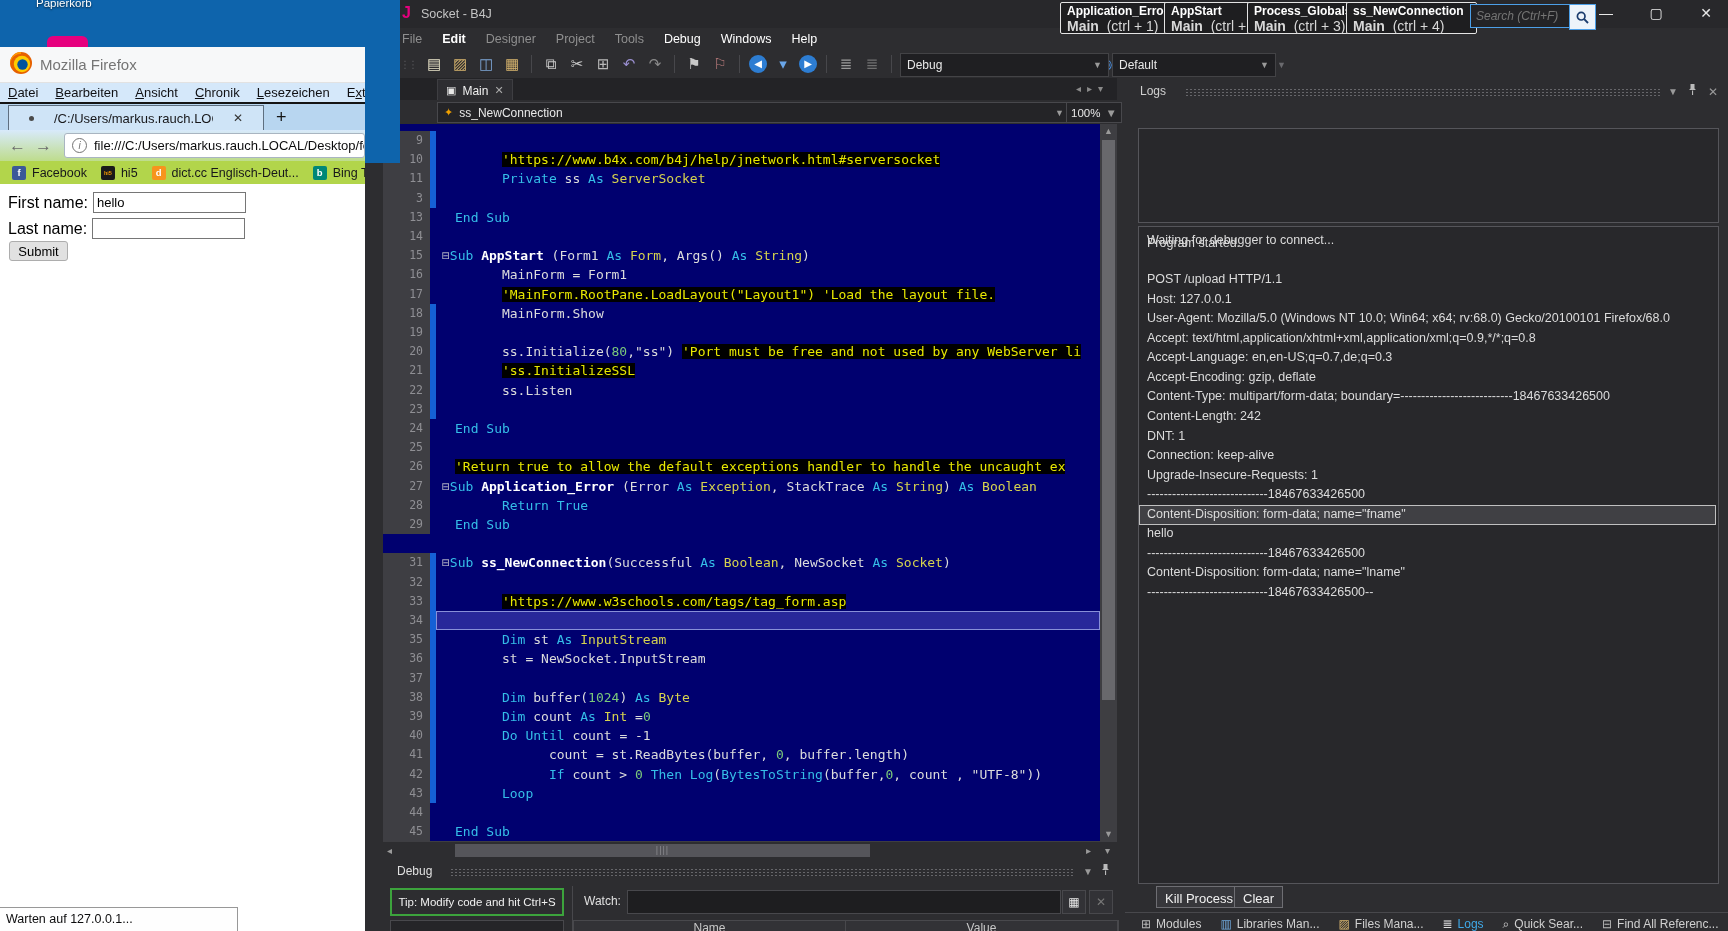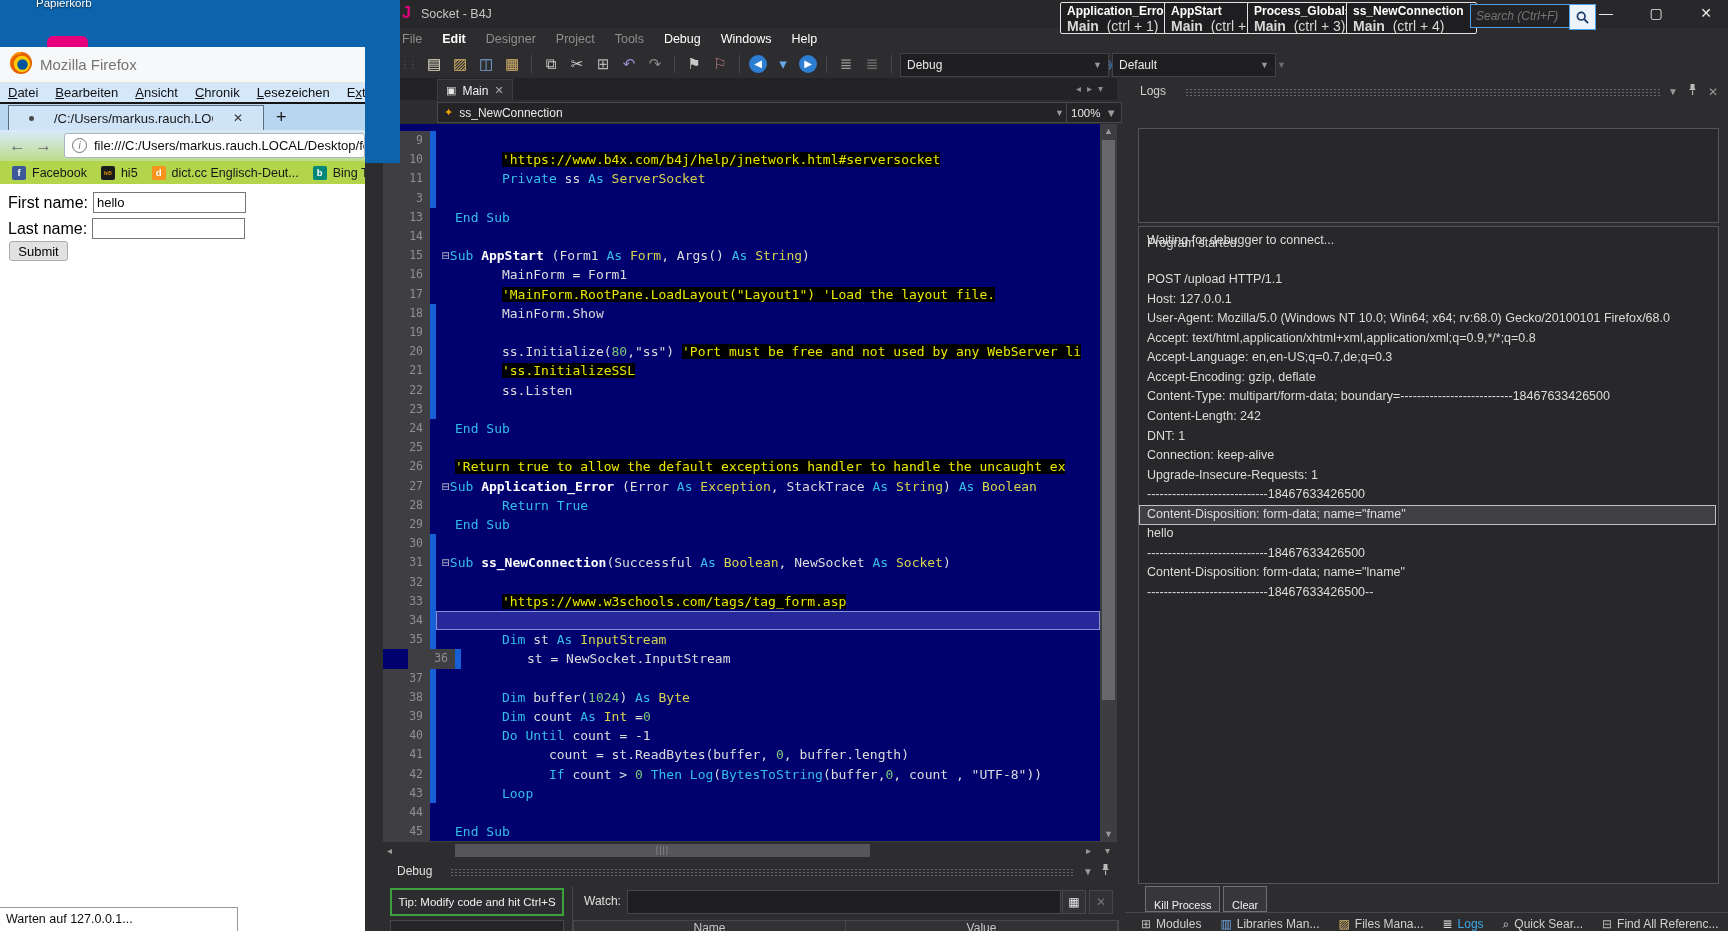--- a/index.html
+++ b/index.html
@@ -92,21 +92,21 @@
   .winput{position:absolute;left:262px;top:890px;width:428px;height:20px;background:#1E1E20;border:1px solid #48484C;color:#ddd;font-size:12px;}
   .iconbtn{position:absolute;top:890px;width:22px;height:22px;background:#323236;border:1px solid #48484C;color:#e8e8e8;font-size:12px;text-align:center;line-height:22px;}
   .lbox{position:absolute;left:25px;top:920px;width:172px;height:11px;border:1px solid #48484C;background:#252528;}
   .wtable{position:absolute;left:208px;top:920px;width:544px;height:11px;background:#323236;border:1px solid #48484C;display:flex;font-size:12px;color:#c8c8c8;}
   .wtable div{flex:1;text-align:center;border-right:1px solid #48484C;}
   
   .lghdr{position:absolute;left:775px;top:84px;font-size:12px;color:#d0d0d0;}
   .lgbox{position:absolute;left:773px;width:579px;background:#28282B;border:1px solid #55555A;margin-top:13px;}
   .logline{position:absolute;left:8px;font-size:12.5px;color:#DCDCDC;white-space:nowrap;}
   .loghl{position:absolute;left:0;width:577px;height:20px;background:#404044;border:1px solid #C0C0C0;box-sizing:border-box;}
-  .lgbtn{position:absolute;top:886px;height:22px;background:#37373B;border:1px solid #6E6E73;color:#f0f0f0;font-size:11px;padding:12px 8px;font-family:"Liberation Sans",sans-serif;}
+  .lgbtn{position:absolute;top:886px;height:22px;background:#37373B;border:1px solid #6E6E73;color:#f0f0f0;font-size:13px;padding:4px 8px;font-family:"Liberation Sans",sans-serif;margin-left:11px;}
   .btabline{position:absolute;left:760px;top:912px;width:603px;height:1px;background:#48484C;}
   .btabs{position:absolute;left:776px;top:916px;width:585px;height:15px;display:flex;gap:19px;overflow:hidden;font-size:12px;}
   .btab{display:flex;gap:5px;align-items:center;color:#d0d0d0;white-space:nowrap;}
   .btab.active .bl{color:#3FA9E8;}
   .bticon{font-size:12px;}
 </style>
 </head>
 <body>
 
 <div id="stage">
@@ -380,25 +380,20 @@
           <div class="coderow" style="top: 371.8px;">
             <span class="gut">28</span>
             <span class="modbar"></span>
             <span class="ctext"><span class="sp">      </span><span class="sk">Return True</span></span>
           </div>
           <div class="coderow" style="top: 391px;">
             <span class="gut">29</span>
             <span class="modbar"></span>
             <span class="ctext"><span class="sk">End Sub</span></span>
           </div>
-          <div class="coderow" style="top: 410.2px;">
-            <span class="gut">30</span>
-            <span class="modbar on"></span>
-            <span class="ctext"></span>
-          </div>
           <div class="coderow" style="top: 429.4px;">
             <span class="gut">31</span>
             <span class="modbar on"></span>
             <span class="ctext"><span class="sf">⊟</span><span class="sk">Sub </span><span class="sb">ss_NewConnection</span><span class="si">(Successful </span><span class="sk">As </span><span class="st">Boolean</span><span class="si">, NewSocket </span><span class="sk">As </span><span class="st">Socket</span><span class="si">)</span></span>
           </div>
           <div class="coderow" style="top: 448.6px;">
             <span class="gut">32</span>
             <span class="modbar on"></span>
             <span class="ctext"></span>
           </div>
@@ -410,21 +405,21 @@
           <div class="coderow cur" style="top: 487px;">
             <span class="gut">34</span>
             <span class="modbar on"></span>
             <span class="ctext"></span>
           </div>
           <div class="coderow" style="top: 506.2px;">
             <span class="gut">35</span>
             <span class="modbar on"></span>
             <span class="ctext"><span class="sp">      </span><span class="sk">Dim </span><span class="si">st </span><span class="sk">As </span><span class="st">InputStream</span></span>
           </div>
-          <div class="coderow" style="top: 525.4px; padding-left: 25px;">
+          <div class="coderow" style="top: 525.4px;">
             <span class="gut">36</span>
             <span class="modbar on"></span>
             <span class="ctext"><span class="sp">      </span><span class="si">st = NewSocket.InputStream</span></span>
           </div>
           <div class="coderow" style="top: 544.6px;">
             <span class="gut">37</span>
             <span class="modbar on"></span>
             <span class="ctext"></span>
           </div>
           <div class="coderow" style="top: 563.8px;">

